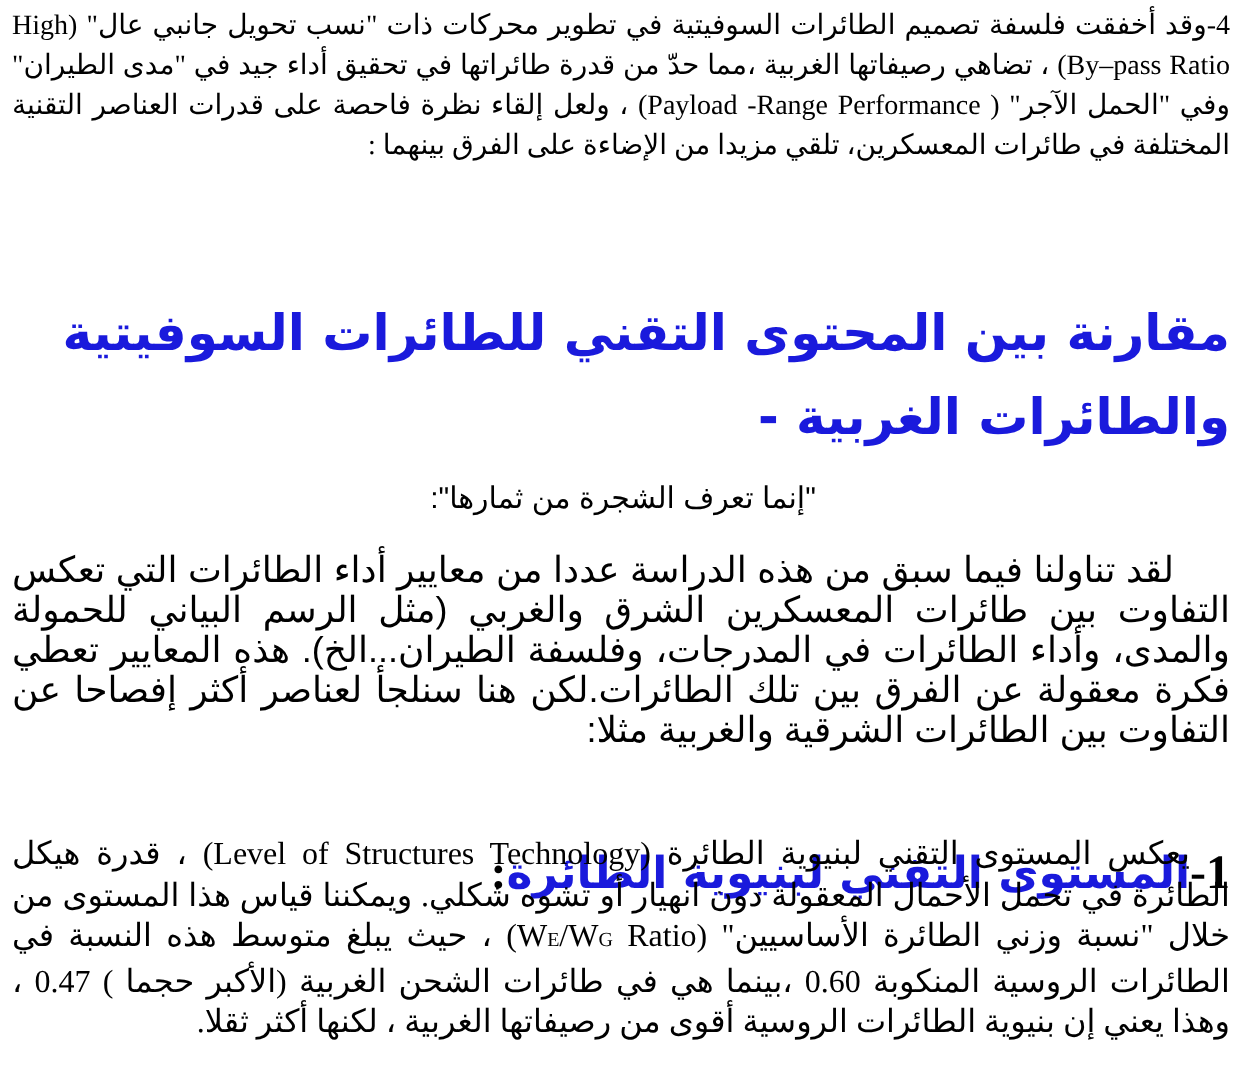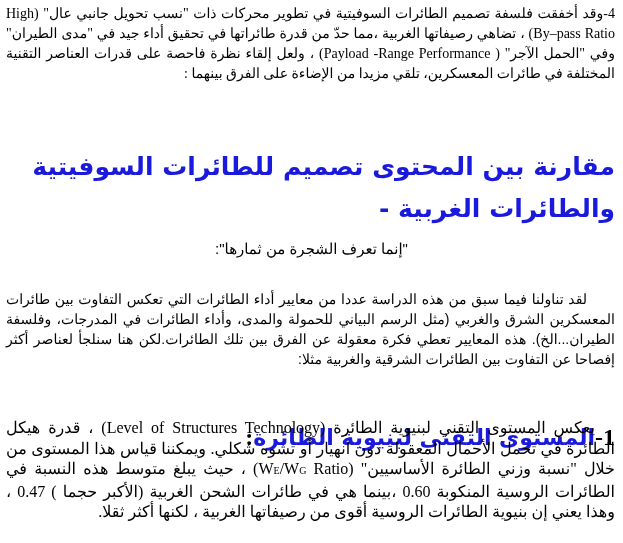--- a/index.html
+++ b/index.html
@@ -13,41 +13,41 @@
   .heading-main {
     position: absolute; left: 6px; right: 8px; top: 146px;
     font-family: "DejaVu Sans", sans-serif; font-weight: bold;
     color: #1a1adc; font-size: 25px; line-height: 42px; text-align: right;
   }
   .quote {
     position: absolute; left: 0; right: 0; top: 240px;
     text-align: center; font-family: "Liberation Sans", sans-serif; font-size: 15px;
   }
   .p2 {
-    top: 289px; font-family: "Liberation Sans", sans-serif; font-size: 14px; line-height: 20px;
+    top: 275px; font-family: "Liberation Sans", sans-serif; font-size: 18px; line-height: 20px;
   }
   .p2 .indent { display: inline-block; width: 28px; }
   .heading-sub {
     position: absolute; right: 8px; top: 420px; font-size: 24px; line-height: 34px;
   }
   .heading-sub .num { font-family: "Liberation Serif", serif; color: #000; }
   .heading-sub .txt { font-family: "DejaVu Sans", sans-serif; font-weight: bold; color: #1a1adc; font-size: 22px; }
   .heading-sub .colon { color: #000; font-family: "Liberation Serif", serif; }
   .p3 { top: 418px; font-size: 16px; line-height: 20.5px; }
   .p3 .indent { display: inline-block; width: 20px; }
   .ltr { direction: ltr; unicode-bidi: embed; }
   sub { font-size: 10px; vertical-align: baseline; }
 </style>
 </head>
 <body>
 
 <div class="doc">
   <p class="para p1" style="margin:0">4-وقد أخفقت فلسفة تصميم الطائرات السوفيتية في تطوير محركات ذات "نسب تحويل جانبي عال" (High By–pass Ratio) ، تضاهي رصيفاتها الغربية ،مما حدّ من قدرة طائراتها في تحقيق أداء جيد في "مدى الطيران" وفي "الحمل الآجر" ( Payload -Range Performance) ، ولعل إلقاء نظرة فاحصة على قدرات العناصر التقنية المختلفة في طائرات المعسكرين، تلقي مزيدا من الإضاءة على الفرق بينهما :</p>
 
-  <h1 class="heading-main" style="margin:0">مقارنة بين المحتوى تصميم للطائرات السوفيتية والطائرات الغربية -</h1>
+  <h1 class="heading-main" style="margin:0">مقارنة بين المحتوى التقني للطائرات السوفيتية والطائرات الغربية -</h1>
 
   <div class="quote">"إنما تعرف الشجرة من ثمارها":</div>
 
   <p class="para p2" style="margin:0"><span class="indent"></span><span>لقد تناولنا فيما سبق من هذه الدراسة عددا من معايير أداء الطائرات التي تعكس التفاوت بين طائرات المعسكرين الشرق والغربي (مثل الرسم البياني للحمولة والمدى، وأداء الطائرات في المدرجات، وفلسفة الطيران...الخ). هذه المعايير تعطي فكرة معقولة عن الفرق بين تلك الطائرات.لكن هنا سنلجأ لعناصر أكثر إفصاحا عن التفاوت بين الطائرات الشرقية والغربية مثلا:</span></p>
 
   <h2 class="heading-sub" style="margin:0">
     <span class="num">1-</span><span class="txt">المستوى التقني لبنيوية الطائرة</span><span class="colon">:</span>
   </h2>
 
   <p class="para p3" style="margin:0"><span class="indent"></span><span>يعكس المستوى التقني لبنيوية الطائرة (Level of Structures Technology) ، قدرة هيكل الطائرة في تحمل الأحمال المعقولة دون انهيار أو تشوه شكلي. ويمكننا قياس هذا المستوى من خلال "نسبة وزني الطائرة الأساسيين" (</span><span class="ltr"><span>W</span><sub>E</sub><span>/W</span><sub>G</sub><span> Ratio</span></span><span>) ، حيث يبلغ متوسط هذه النسبة في الطائرات الروسية المنكوبة 0.60 ،بينما هي في طائرات الشحن الغربية (الأكبر حجما ) 0.47 ، وهذا يعني إن بنيوية الطائرات الروسية أقوى من رصيفاتها الغربية ، لكنها أكثر ثقلا.</span></p>

